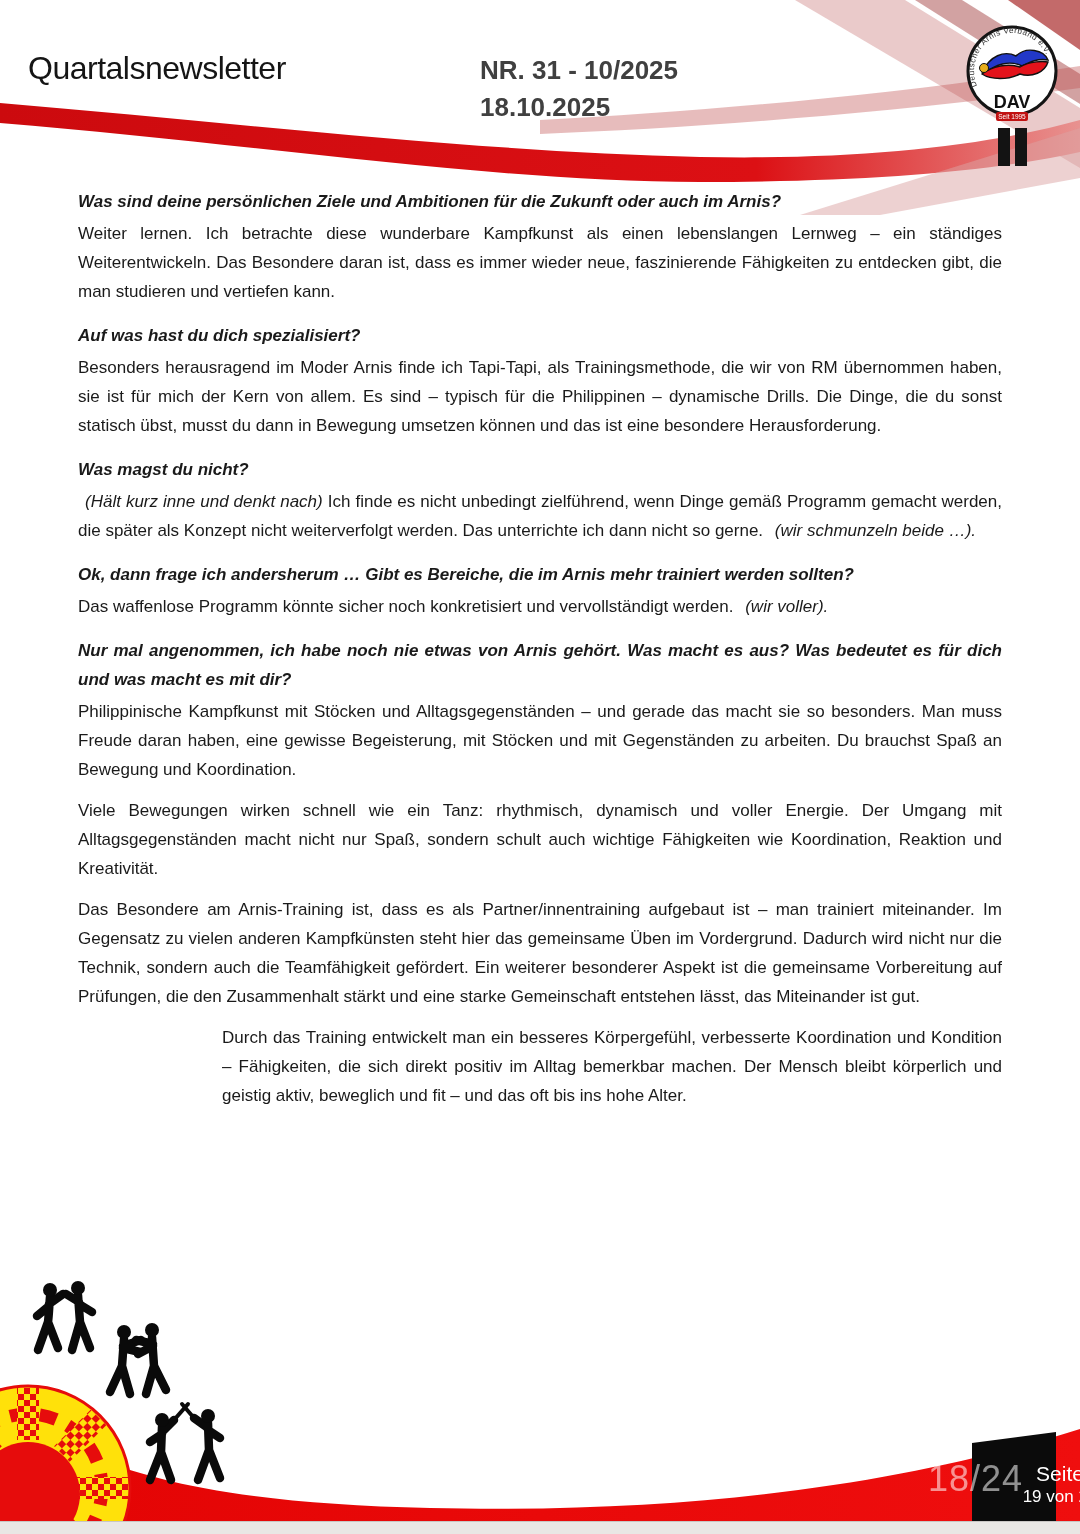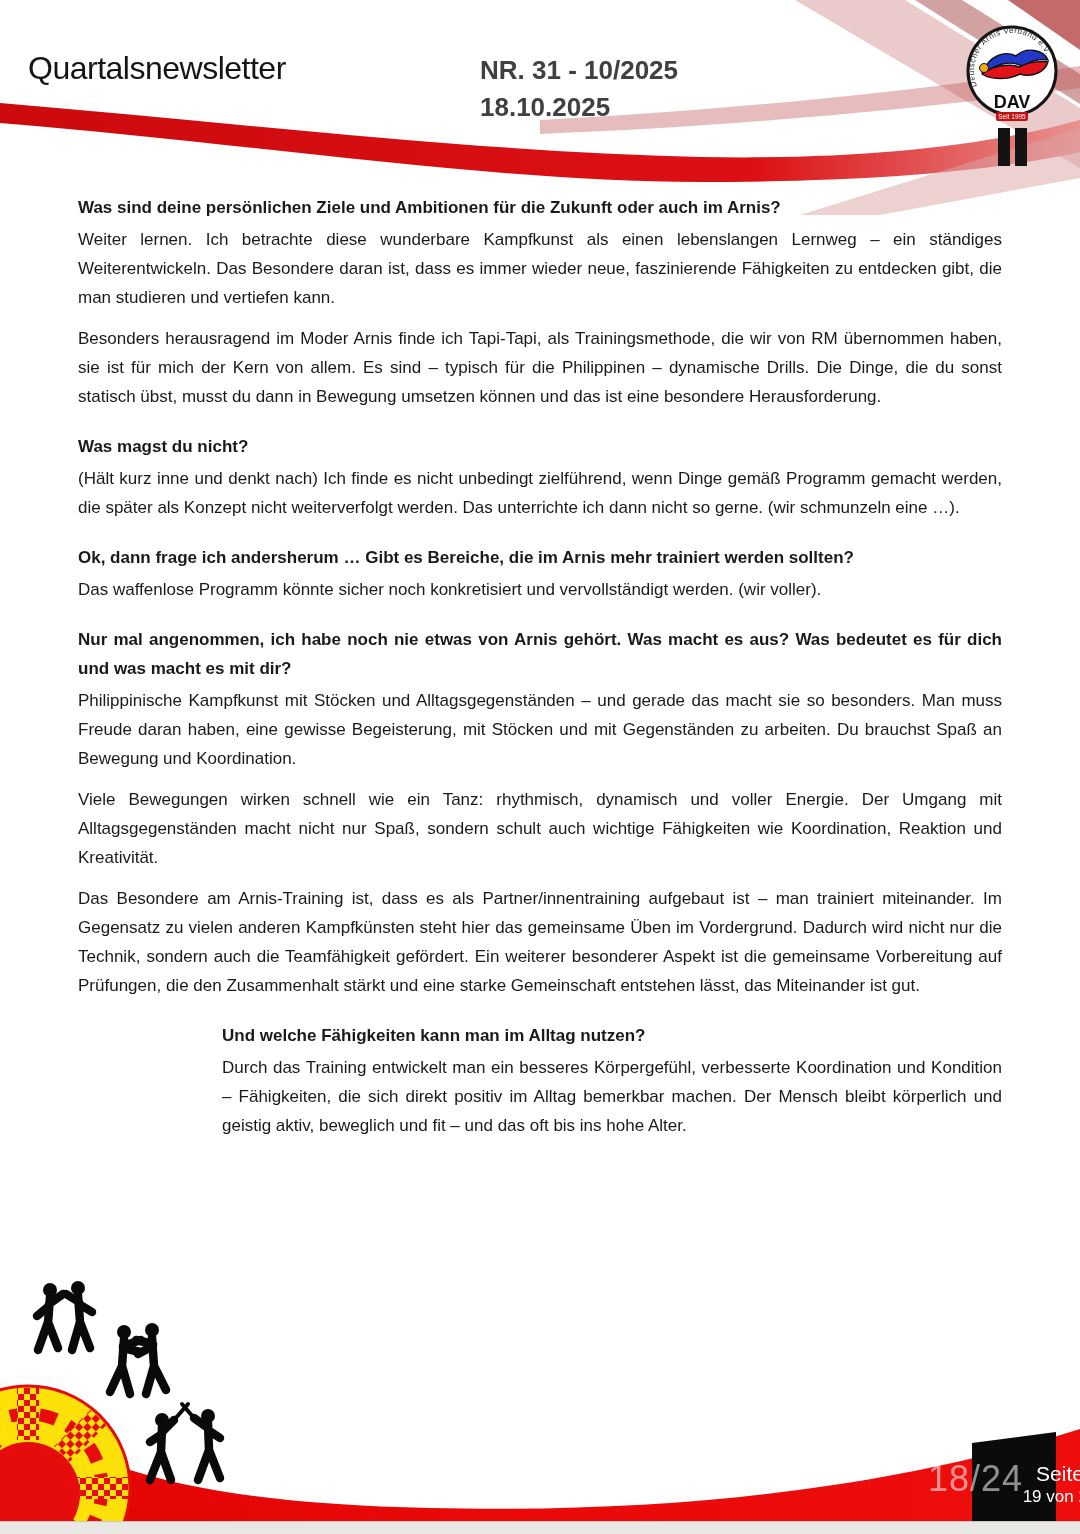--- a/index.html
+++ b/index.html
@@ -17,22 +17,22 @@
   }
   .hdr-issue{left:480px;top:52px;z-index:3;font-weight:700;font-size:26px;line-height:37px;color:#404040;}
   svg text{font-family:"Liberation Sans",sans-serif;}
 
   
   .article{
     left:78px;top:172px;width:924px;z-index:2;
     font-size:17px;line-height:29px;text-align:justify;
   }
   .block{margin:0 0 12px 0;}
-  .q{font-weight:700;margin-top:21px;margin-bottom:3px;}
-  .it{}
+  .q{font-weight:700;font-style:italic;margin-top:15px;margin-bottom:3px;}
+  .it{font-style:italic;margin-left:7px;}
   .indent{margin-left:144px;}
 
   
   .page-box{
     left:972px;top:1432px;width:84px;height:91px;background:#0b0b0b;z-index:5;
     clip-path:polygon(0 12%,100% 0,100% 100%,0 100%);
   }
   .big-num{
     left:928px;top:1458px;z-index:6;font-size:36px;font-weight:400;
     color:rgba(255,255,255,0.55);letter-spacing:1px;
@@ -84,30 +84,30 @@
 
 <div class="abs hdr-title">Quartalsnewsletter</div>
 <div class="abs hdr-issue">
   <div>NR. 31 - 10/2025</div>
   <div>18.10.2025</div>
 </div>
 
 <div class="abs article">
   <div class="block q">Was sind deine persönlichen Ziele und Ambitionen für die Zukunft oder auch im Arnis?</div>
   <div class="block">Weiter lernen. Ich betrachte diese wunderbare Kampfkunst als einen lebenslangen Lernweg – ein ständiges Weiterentwickeln. Das Besondere daran ist, dass es immer wieder neue, faszinierende Fähigkeiten zu entdecken gibt, die man studieren und vertiefen kann.</div>
+  <div class="block q">Auf was hast du dich spezialisiert?</div>
   <div class="block">Besonders herausragend im Moder Arnis finde ich Tapi-Tapi, als Trainingsmethode, die wir von RM übernommen haben, sie ist für mich der Kern von allem. Es sind – typisch für die Philippinen – dynamische Drills. Die Dinge, die du sonst statisch übst, musst du dann in Bewegung umsetzen können und das ist eine besondere Herausforderung.</div>
   <div class="block q">Was magst du nicht?</div>
-  <div class="block"><span class="it">(Hält kurz inne und denkt nach)</span><span> Ich finde es nicht unbedingt zielführend, wenn Dinge gemäß Programm gemacht werden, die später als Konzept nicht weiterverfolgt werden. Das unterrichte ich dann nicht so gerne. </span><span class="it">(wir schmunzeln eine …).</span></div>
+  <div class="block"><span class="it">(Hält kurz inne und denkt nach)</span><span> Ich finde es nicht unbedingt zielführend, wenn Dinge gemäß Programm gemacht werden, die später als Konzept nicht weiterverfolgt werden. Das unterrichte ich dann nicht so gerne. </span><span class="it">(wir schmunzeln beide …).</span></div>
   <div class="block q">Ok, dann frage ich andersherum … Gibt es Bereiche, die im Arnis mehr trainiert werden sollten?</div>
   <div class="block"><span>Das waffenlose Programm könnte sicher noch konkretisiert und vervollständigt werden. </span><span class="it">(wir voller).</span></div>
   <div class="block q">Nur mal angenommen, ich habe noch nie etwas von Arnis gehört. Was macht es aus? Was bedeutet es für dich und was macht es mit dir?</div>
   <div class="block">Philippinische Kampfkunst mit Stöcken und Alltagsgegenständen – und gerade das macht sie so besonders. Man muss Freude daran haben, eine gewisse Begeisterung, mit Stöcken und mit Gegenständen zu arbeiten. Du brauchst Spaß an Bewegung und Koordination.</div>
   <div class="block">Viele Bewegungen wirken schnell wie ein Tanz: rhythmisch, dynamisch und voller Energie. Der Umgang mit Alltagsgegenständen macht nicht nur Spaß, sondern schult auch wichtige Fähigkeiten wie Koordination, Reaktion und Kreativität.</div>
   <div class="block">Das Besondere am Arnis-Training ist, dass es als Partner/innentraining aufgebaut ist – man trainiert miteinander. Im Gegensatz zu vielen anderen Kampfkünsten steht hier das gemeinsame Üben im Vordergrund. Dadurch wird nicht nur die Technik, sondern auch die Teamfähigkeit gefördert. Ein weiterer besonderer Aspekt ist die gemeinsame Vorbereitung auf Prüfungen, die den Zusammenhalt stärkt und eine starke Gemeinschaft entstehen lässt, das Miteinander ist gut.</div>
-  <div class="block q indent">Und welche Fähigkeiten kann man im Alltag nutzen?</div>
   <div class="block indent">Durch das Training entwickelt man ein besseres Körpergefühl, verbesserte Koordination und Kondition – Fähigkeiten, die sich direkt positiv im Alltag bemerkbar machen. Der Mensch bleibt körperlich und geistig aktiv, beweglich und fit – und das oft bis ins hohe Alter.</div>
 </div>
 
 <svg class="abs" style="left:0;top:1334px;z-index:1" width="1080" height="200" viewBox="0 0 1080 200" aria-hidden="true">
   <defs>
     <linearGradient id="fband" x1="0" y1="0" x2="1" y2="0">
       <stop offset="0" stop-color="#e30404"></stop>
       <stop offset="1" stop-color="#ef0e0e"></stop>
     </linearGradient>
   </defs>

